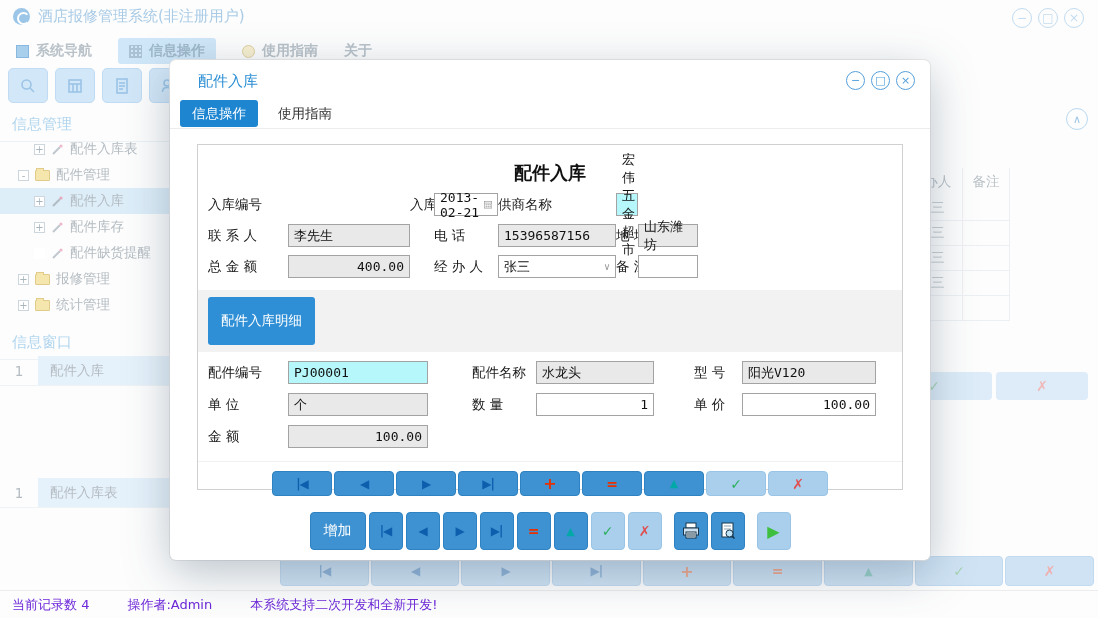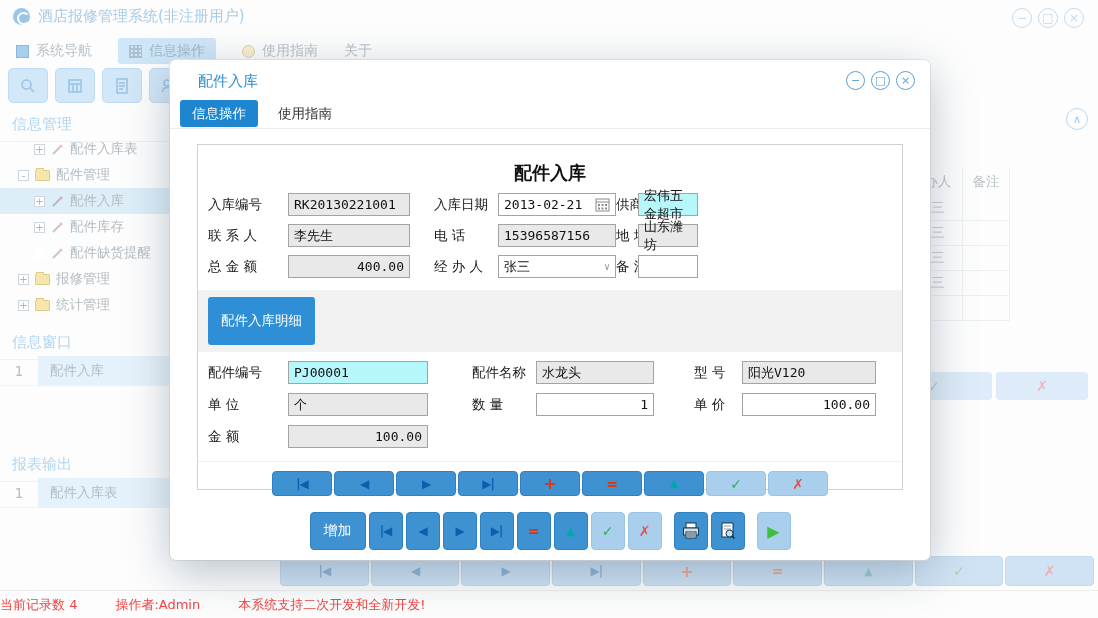--- a/index.html
+++ b/index.html
@@ -13,21 +13,21 @@
   .app-icon { position:absolute; left:13px; top:8px; width:17px; height:17px; border-radius:50%;
               background:#9cc6e8; }
   .app-icon::after { content:""; position:absolute; left:4px; top:4px; width:9px; height:9px;
               border-radius:50%; border:2px solid #fff; border-right-color:transparent; }
   .app-title { position:absolute; left:38px; top:7px; font-size:15px; color:#a9cbe6; }
   .winctl { position:absolute; top:8px; right:14px; display:flex; gap:6px; }
   .wbtn { width:20px; height:20px; border-radius:50%; border:1px solid #c3dcf0; color:#c3dcf0;
           display:flex; align-items:center; justify-content:center; font-size:12px; }
   .tabrow { position:absolute; top:38px; left:16px; display:flex; align-items:center; gap:26px;
             height:26px; font-size:14px; color:#b9c2c9; }
-  .tabitem { display:flex; align-items:center; gap:7px; }
+  .tabitem { display:flex; align-items:center; gap:7px;font-weight:bold; }
   .tab-active-bg { background:#cfe7f8; border-radius:3px; padding:4px 11px; color:#9fb8ca; }
   .ic-sq { width:13px; height:13px; background:#a8cfec; border:1px solid #88b8e0; }
   .ic-grid { width:13px; height:13px; background:
      repeating-linear-gradient(0deg,#9bb3c4 0 2px,transparent 2px 4px),
      repeating-linear-gradient(90deg,#9bb3c4 0 2px,transparent 2px 4px); opacity:.7; }
   .ic-clock { width:13px; height:13px; border-radius:50%; background:#f8f0d0; border:1px solid #e0d0a0; }
   .toolbar-row { position:absolute; top:68px; left:8px; display:flex; gap:7px; }
   .tool-btn { width:40px; height:35px; background:#d2e7f8; border:1px solid #c0dcf4; border-radius:5px;
               display:flex; align-items:center; justify-content:center; }
   .tool-btn svg { stroke:#9cc4e6; fill:none; stroke-width:1.6; }
@@ -62,21 +62,21 @@
   .bg-trow { display:flex; height:25px; border-bottom:1px solid #edf0f3; }
   .bg-okcancel { position:absolute; top:372px; display:flex; gap:4px; left:876px; }
   .bg-ok { width:116px; height:28px; background:#ddecf8; border-radius:4px; color:#a8d4b4;
            display:flex; align-items:center; justify-content:center; font-size:14px; }
   .bg-x  { width:92px; background:#ddecf8; border-radius:4px; color:#f0b8b8; height:28px;
            display:flex; align-items:center; justify-content:center; font-size:14px; }
   .bg-nav { position:absolute; left:280px; top:556px; width:814px; display:flex; gap:2px; }
   .bg-nav-btn { flex:1; height:30px; background:#cfe3f4; border:1px solid #c2daf0; border-radius:4px;
            display:flex; align-items:center; justify-content:center; font-size:12px; }
   .statusbar { position:absolute; left:0; right:0; top:590px; height:28px; border-top:1px solid #ececec;
-           display:flex; align-items:center; gap:38px; font-size:13px; color:#ef4444; }
+           display:flex; align-items:center; gap:38px; padding-left:12px; font-size:13px; color:#6d28d9; }
 
   
   .dialog { position:absolute; left:170px; top:60px; width:760px; height:500px; background:#fff;
             border-radius:6px; box-shadow:0 12px 45px rgba(60,85,110,.35), 0 0 0 1px #ececec; }
   .dlg-title { position:absolute; left:28px; top:12px; font-size:15px; color:#2d8fd4; }
   .dlg-ctl { position:absolute; top:11px; right:15px; display:flex; gap:6px; }
   .dlg-ctl .wbtn { border-color:#56a0da; color:#56a0da; width:19px; height:19px; font-size:11px; }
   .dlg-tabs { position:absolute; top:40px; left:0; right:0; height:29px; display:flex; gap:8px;
               padding-left:10px; border-bottom:1px solid #ececec; font-size:13.5px; }
   .dlg-tab-active { background:#1e86d1; color:#fff; border-radius:3px; padding:5px 12px; height:27px; }
@@ -249,21 +249,20 @@
         <span>统计管理</span>
       </div>
     </div>
 
     <div class="side-h" style="top:326px;">信息窗口</div>
     <div class="listrow" style="top:356px;">
       <span class="num">1</span>
       <span class="lab">配件入库</span>
     </div>
 
-    <div class="side-h" style="top:448px;">报表输出</div>
     <div class="listrow" style="top:478px;">
       <span class="num">1</span>
       <span class="lab">配件入库表</span>
     </div>
 
     <div class="bg-collapse">
         <span>∧</span>
       </div>
 
     <div class="bg-table">
@@ -356,21 +355,20 @@
     <div class="dlg-tabs">
       <div class="dlg-tab-active">信息操作</div>
       <div class="dlg-tab">使用指南</div>
     </div>
 
     <div class="panel">
       <div class="form-title">配件入库</div>
 
       <div class="frow">
         <span class="lbl">入库编号</span>
-        <div class="field f-gray">RK20130221001</div>
         <span></span>
         <span class="lbl">入库日期</span>
         <div class="field f-date">
           <span>2013-02-21</span>
           <svg width="15" height="15" viewBox="0 0 15 15">
               <rect x="1" y="2" width="13" height="12" fill="none" stroke="#8a8a8a"></rect>
               <line x1="1" y1="5" x2="14" y2="5" stroke="#8a8a8a"></line>
               <rect x="3" y="7" width="2" height="2" fill="#8a8a8a"></rect>
               <rect x="6.5" y="7" width="2" height="2" fill="#8a8a8a"></rect>
               <rect x="10" y="7" width="2" height="2" fill="#8a8a8a"></rect>

